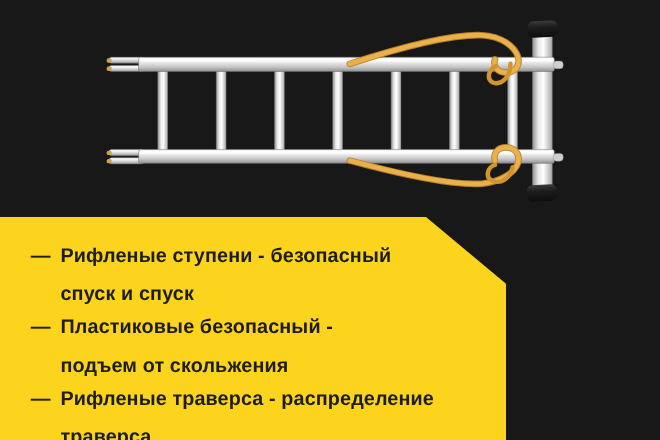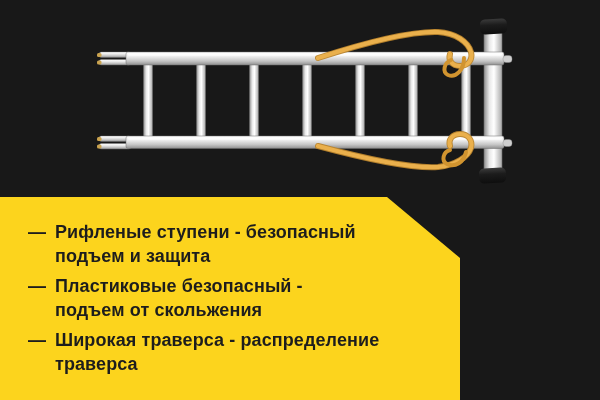--- a/index.html
+++ b/index.html
@@ -15,21 +15,21 @@
     clip-path:polygon(0 0,387px 0,460px 61px,460px 203px,0 203px);
     box-sizing:border-box;
     padding:24px 10px 0 28px;
     color:var(--panel-fg,#1d1d1d);
   }
   .feature{display:flex;margin-bottom:7px;}
   .dash{
     flex:0 0 27px;width:27px;
     font-size:18px;line-height:23.5px;font-weight:700;
   }
-  .ftext{display:flex;flex-direction:column;}
+  .ftext{display:flex;flex-direction:column;gap:11px;}
   .fline{
     font-size:18px;line-height:23.5px;font-weight:700;
     letter-spacing:.1px;white-space:nowrap;
   }
 </style>
 </head>
 <body>
 
 <div class="stage">
 
@@ -101,34 +101,34 @@
       <path d="M466,152 C464,162 455,168 447,164 C441,161 443,152 450,150" fill="none" stroke="#d1942f" stroke-width="4" stroke-linecap="round"></path>
     </g>
   </svg>
 
   <div class="panel">
 
     <div class="feature">
       <span class="dash">—</span>
       <span class="ftext">
         <span class="fline">Рифленые ступени - безопасный</span>
-        <span class="fline">подъем и защита</span>
+        <span class="fline">спуск и спуск</span>
       </span>
     </div>
 
     <div class="feature">
       <span class="dash">—</span>
       <span class="ftext">
         <span class="fline">Пластиковые безопасный -</span>
         <span class="fline">подъем от скольжения</span>
       </span>
     </div>
 
     <div class="feature">
       <span class="dash">—</span>
       <span class="ftext">
-        <span class="fline">Широкая траверса - распределение</span>
+        <span class="fline">Рифленые траверса - распределение</span>
         <span class="fline">траверса</span>
       </span>
     </div>
 
   </div>
 </div>
 
 </body></html>

